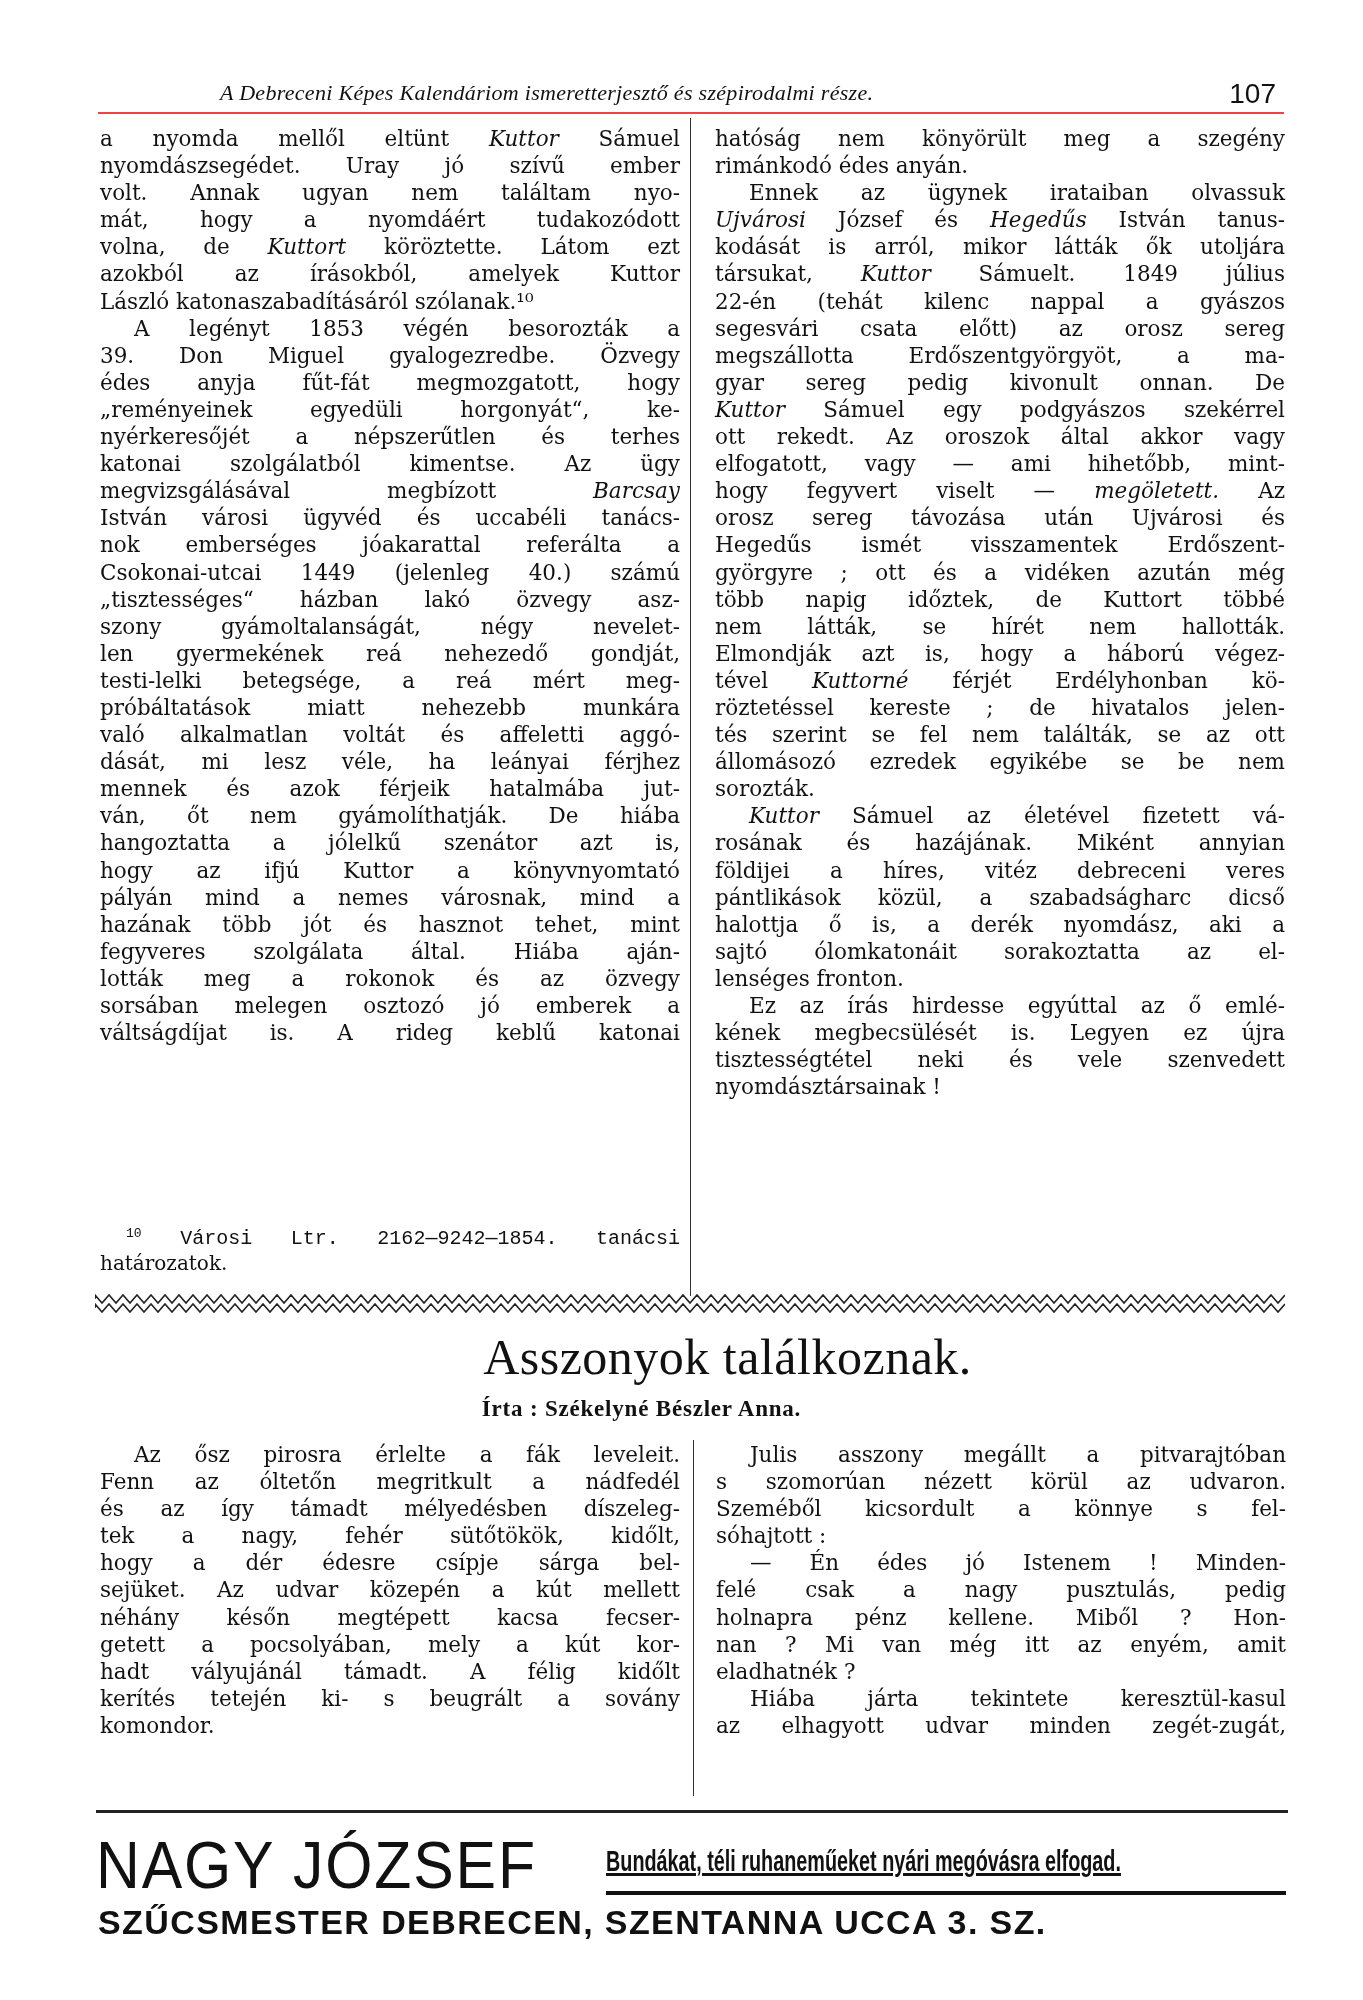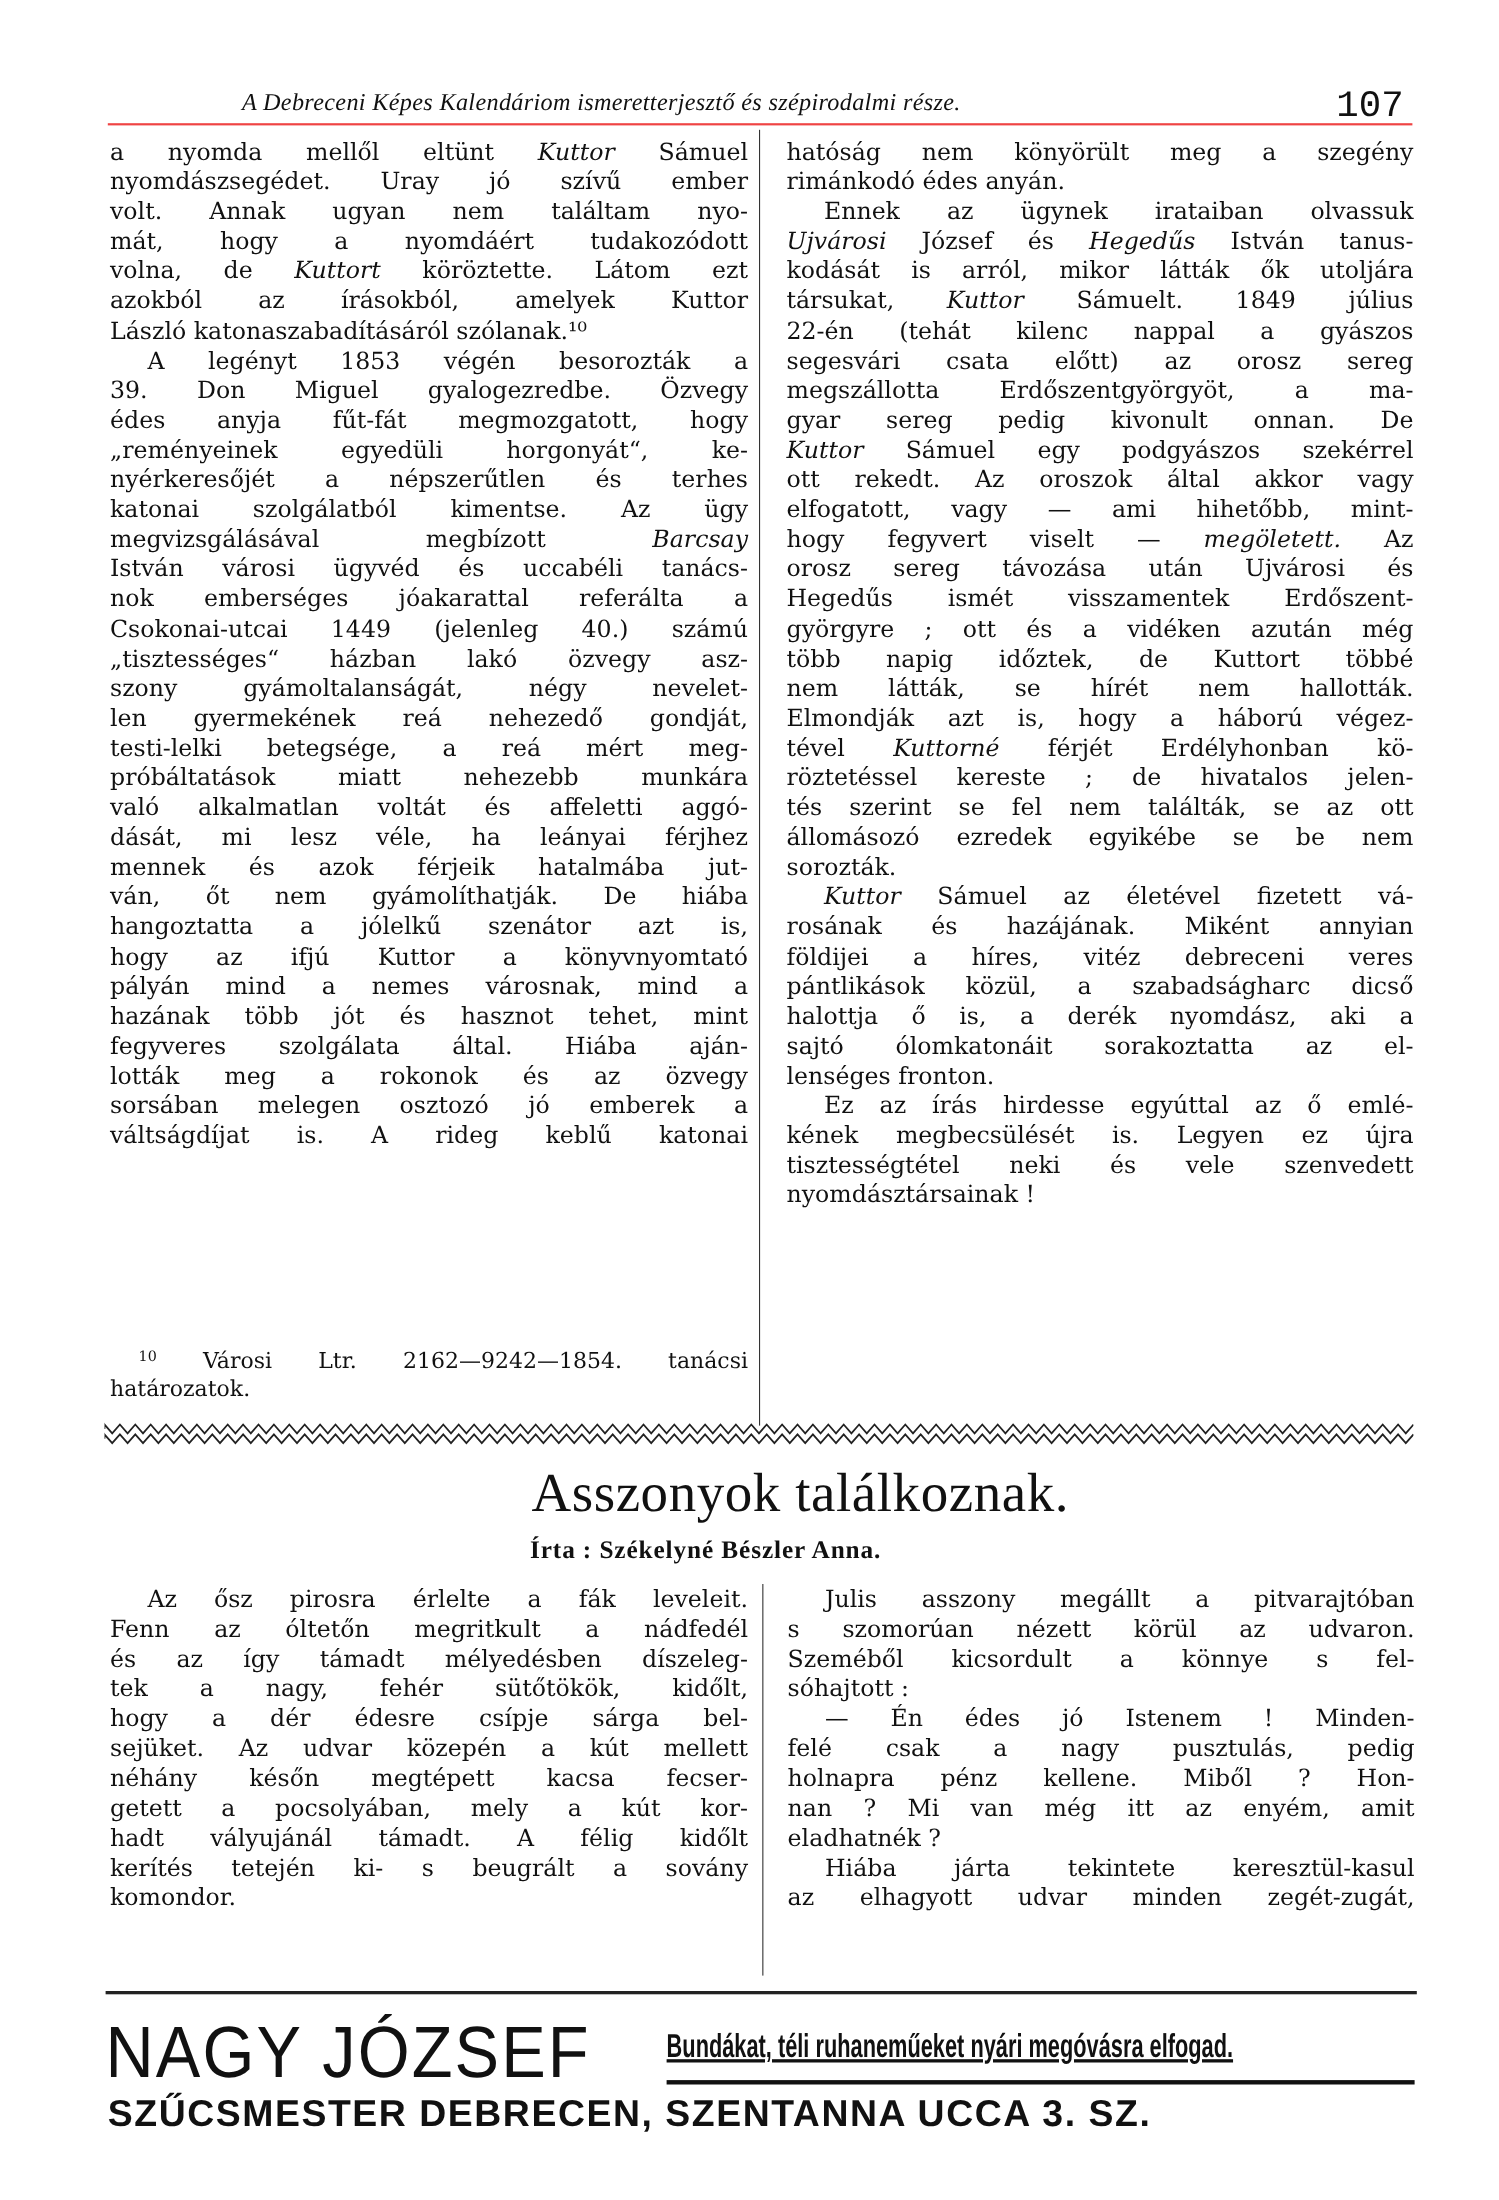--- a/index.html
+++ b/index.html
@@ -12,42 +12,42 @@
     position: absolute; left: 98px; top: 76px; width: 1186px; height: 36px;
     border-bottom: 2px solid #ef4444;
   }
   .running-head .title {
     position: absolute; left: 122px; top: 4px;
     font-family: "Liberation Serif", serif; font-style: italic;
     font-size: 22px; letter-spacing: 0.3px;
   }
   .running-head .page-num {
     position: absolute; right: 8px; top: 2px;
-    font-family: Liberation Mono, monospace; font-size: 34px;
+    font-family: Liberation Sans, sans-serif; font-size: 28px;
   }
   .col {
     position: absolute;
     font-size: 21.5px; line-height: 27.1px;
     text-align: justify; text-align-last: justify;
   }
   .col .line { display: block; white-space: nowrap; }
   .col .line.last { text-align-last: left; }
   .col .line.indent { padding-left: 34px; }
   .col .line span.it { font-style: italic; }
   .col-1 { left: 100px; top: 125px; width: 580px; }
   .col-2 { left: 715px; top: 125px; width: 570px; }
   .divider {
     position: absolute; width: 1px; background: #333;
   }
   .footnote {
     position: absolute; left: 100px; top: 1221px; width: 580px;
     font-size: 20px; line-height: 25px; text-align: justify;
   }
   .footnote .line { display:block; white-space: nowrap; text-align-last: justify; }
-  .footnote .line.indent { padding-left: 26px; }
+  .footnote .line.indent { padding-left: 26px; font-family: Liberation Mono, monospace; }
   .footnote .line.last { text-align-last: left; }
   .footnote sup { font-size: 13px; vertical-align: 7px; }
   .wavy { position: absolute; left: 95px; top: 1293px; width: 1190px; height: 22px; }
   .article-title {
     position: absolute; left: 0; width: 1363px; top: 1328px; text-align: center;
     font-family: "Liberation Serif", serif; font-size: 50px; letter-spacing: 0.5px; padding-left: 46px;
   }
   .article-byline {
     position: absolute; left: 0; width: 1283px; top: 1396px; text-align: center;
     font-family: "Liberation Serif", serif; font-weight: bold; font-size: 23px;

